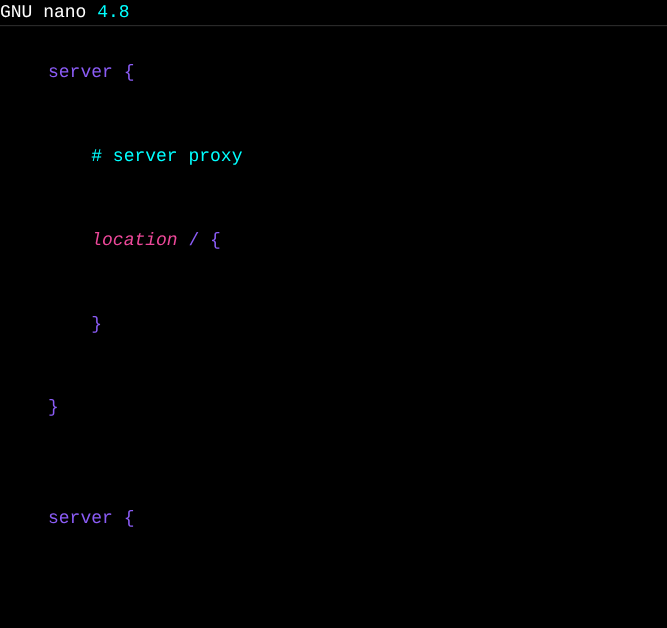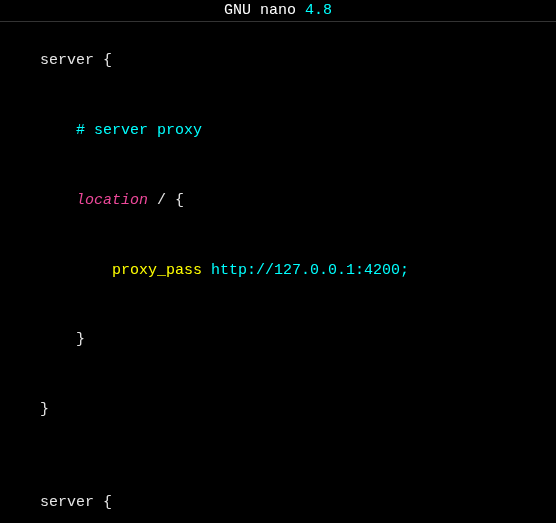--- a/index.html
+++ b/index.html
@@ -13,21 +13,20 @@
       height: 523px;
       background-color: #000000;
       font-family: 'Courier New', Courier, monospace;
       font-size: 15px;
       overflow: hidden;
     }
 
     .title-bar {
       background-color: #000000;
       color: #ffffff;
-      text-align: center;
       padding: 2px 0;
       border-bottom: 1px solid #333;
       font-family: 'Courier New', Courier, monospace;
       font-size: 15px;
     }
 
     .editor-area {
       background-color: #000000;
       padding: 4px 0;
       line-height: 1.5;
@@ -37,21 +36,21 @@
       padding: 0 4px;
       white-space: pre;
       font-family: 'Courier New', Courier, monospace;
       font-size: 15px;
       line-height: 1.55;
     }
 
     .kw-cyan { color: #00ffff; }
     .kw-green { color: #ec4899; font-style: italic; }
     .kw-yellow { color: #ffff00; }
-    .kw-white { color: #e5e5e5; }
+    .kw-white { color: #8b5cf6; }
     .kw-comment { color: #00ffff; }
     .title-cyan { color: #00ffff; }
     .title-white { color: #ffffff; }
   </style>
 </head>
 <body>
 
 <div class="title-bar">
   <span>
     <span class="title-white">GNU nano </span><span class="title-cyan">4.8</span>
@@ -65,23 +64,20 @@
   </div>
 
   <div class="line">
     <span class="kw-comment">    # server proxy</span>
   </div>
 
   <div class="line">
     <span class="kw-white">    </span><span class="kw-green">location</span><span class="kw-white"> / {</span>
   </div>
 
-  <div class="line">
-    <span class="kw-yellow">        proxy_pass </span><span class="kw-cyan">http://127.0.0.1:4200;</span>
-  </div>
 
   <div class="line">
     <span class="kw-white">    }</span>
   </div>
 
   <div class="line">
     <span class="kw-white">}</span>
   </div>
 
   <div class="line">&nbsp;</div>

